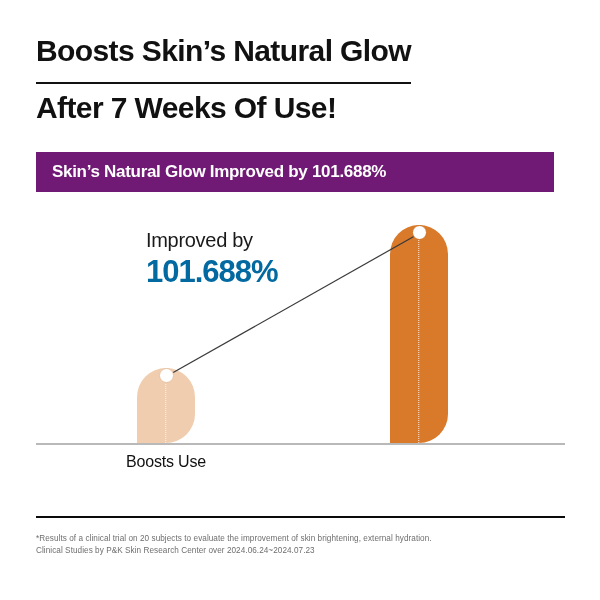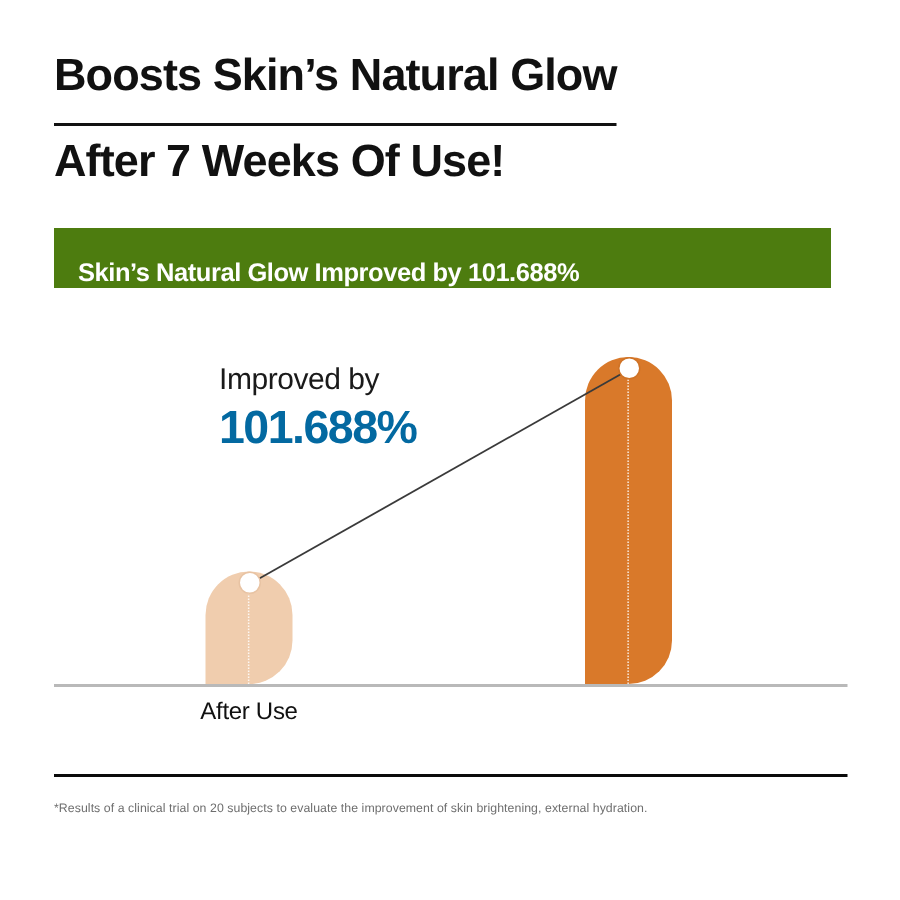--- a/index.html
+++ b/index.html
@@ -48,38 +48,38 @@
     margin-top: 5px;
   }
 
   
   .banner {
     position: absolute;
     left: 36px;
     top: 152px;
     width: 518px;
     height: 40px;
-    background: #4d7c0f;
+    background: #701a75;
     display: flex;
-    align-items: flex-end;
+    align-items: center;
   }
   .banner-text {
     color: #ffffff;
     font-size: 17px;
     font-weight: 700;
     letter-spacing: -0.3px;
     margin-left: 16px;
     white-space: nowrap;
   }
 
   
   .chart {
     position: absolute;
     left: 0;
-    top: 213px;
+    top: 200px;
     width: 600px;
     height: 250px;
   }
 
   .axis-line {
     position: absolute;
     left: 36px;
     top: 243px;
     width: 529px;
     height: 1.5px;
@@ -244,24 +244,25 @@
 
     <div class="marker marker-before"></div>
     <div class="marker marker-after"></div>
 
     <div class="annotation">
       <div class="annotation-label">Improved by</div>
       <div class="annotation-value">101.688%</div>
     </div>
 
     <div class="xlabels">
-      <div class="xlabel xlabel-before">After Use</div>
+      <div class="xlabel xlabel-before">Boosts Use</div>
     </div>
 
   </div>
 
   <div class="bottom-rule"></div>
 
   <div class="footnote">
     <div>*Results of a clinical trial on 20 subjects to evaluate the improvement of skin brightening, external hydration.</div>
+    <div>Clinical Studies by P&amp;K Skin Research Center over 2024.06.24~2024.07.23</div>
   </div>
 
 </div>
 
 </body></html>

